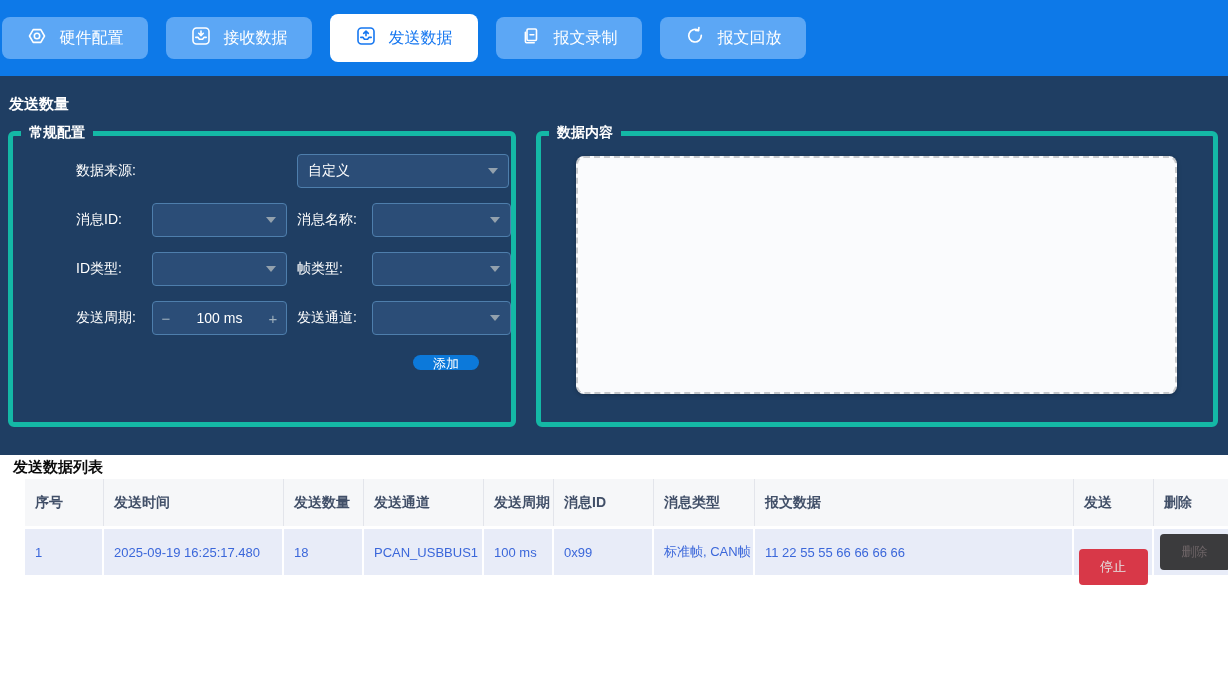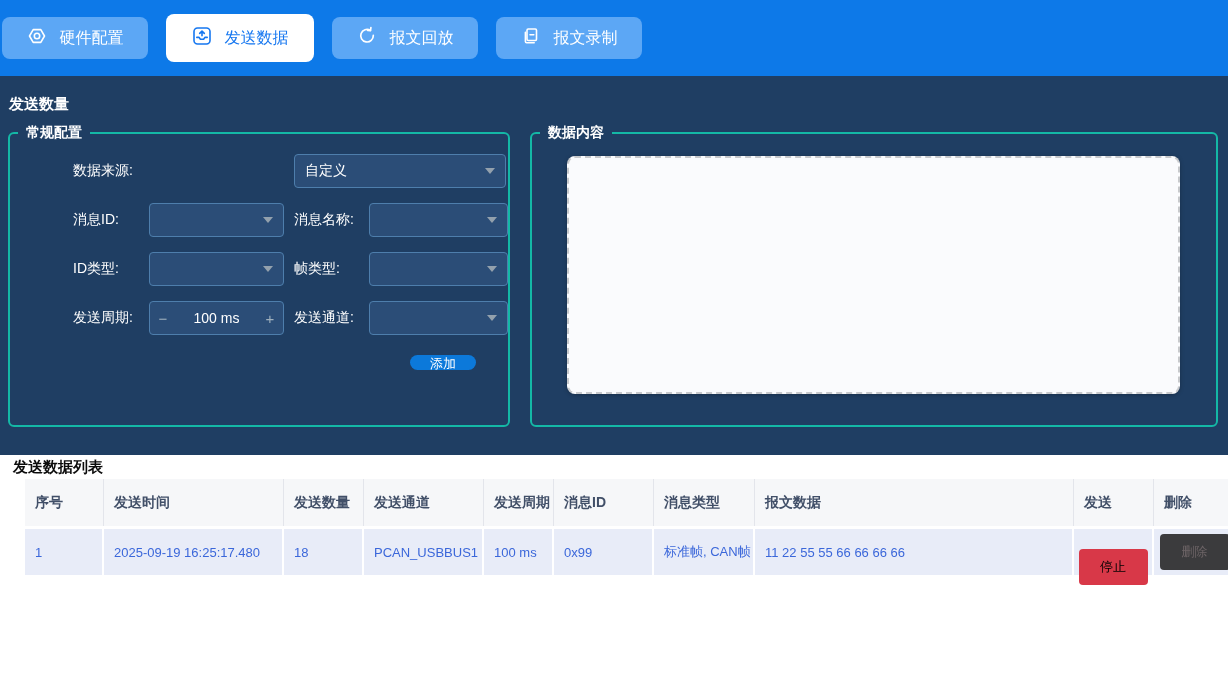--- a/index.html
+++ b/index.html
@@ -54,21 +54,21 @@
     font-weight: bold;
     margin-left: 1px;
   }
   .panels {
     display: flex;
     gap: 20px;
     margin-top: 10px;
     height: 303px;
   }
   fieldset.panel {
-    border: 2px solid #14b8a6;
+    border: 5px solid #14b8a6;
     border-radius: 6px;
     padding: 0;
   }
   fieldset.panel legend {
     color: #ffffff;
     font-size: 14px;
     font-weight: bold;
     padding: 0 8px;
     margin-left: 8px;
   }
@@ -177,21 +177,21 @@
   .c4 { width: 70px; }
   .c5 { width: 100px; }
   .c6 { width: 101px; }
   .c7 { width: 319px; }
   .c8 { width: 80px; }
   .c9 { width: 81px; }
   .td.c8, .td.c9 { justify-content: center; padding-left: 0; }
   .btn-stop {
     width: 69px; height: 36px;
     background: #d83848;
-    color: #000000;
+    color: #e5e5e5;
     border: none; border-radius: 4px;
     font-size: 13px;
     font-family: "Liberation Sans", sans-serif;
     cursor: pointer;
     margin-top: 30px;
   }
   .btn-del {
     width: 70px; height: 36px;
     background: #3b3b3d;
     color: #6d6466;
@@ -208,51 +208,61 @@
   <button class="tab">
     <span>
       <svg width="20" height="20" viewBox="0 0 20 20" fill="none" stroke="currentColor" stroke-width="1.6" stroke-linejoin="round">
         <polygon points="2.5,10 6.2,3.6 13.8,3.6 17.5,10 13.8,16.4 6.2,16.4"></polygon>
         <circle cx="10" cy="10" r="2.7"></circle>
       </svg>
     </span>
     <span>硬件配置</span>
   </button>
 
+  <button class="tab">
+    <span>
+      <svg width="20" height="20" viewBox="0 0 20 20" fill="none" stroke="currentColor" stroke-width="1.6" stroke-linecap="round" stroke-linejoin="round">
+        <rect x="2" y="2" width="16" height="16" rx="3.5"></rect>
+        <path d="M10 5 v4.4 M7.7 7.3 L10 9.6 L12.3 7.3"></path>
+        <path d="M4.8 11.4 h2.3 l1.3 1.9 h3.2 l1.3 -1.9 h2.3"></path>
+      </svg>
+    </span>
+    <span>接收数据</span>
+  </button>
 
   <button class="tab active">
     <span>
       <svg width="20" height="20" viewBox="0 0 20 20" fill="none" stroke="currentColor" stroke-width="1.6" stroke-linecap="round" stroke-linejoin="round">
         <rect x="2" y="2" width="16" height="16" rx="3.5"></rect>
         <path d="M10 9.8 V5.2 M7.7 7.4 L10 5.1 L12.3 7.4"></path>
         <path d="M4.8 11.4 h2.3 l1.3 1.9 h3.2 l1.3 -1.9 h2.3"></path>
       </svg>
     </span>
     <span>发送数据</span>
   </button>
 
   <button class="tab">
     <span>
-      <svg width="20" height="20" viewBox="0 0 20 20" fill="none" stroke="currentColor" stroke-width="1.7" stroke-linecap="round" stroke-linejoin="round">
-        <path d="M13.4 4.4 A6.3 6.3 0 1 0 16.3 9.4"></path>
-        <path d="M13.9 1.7 L13.5 4.6 L10.7 4.3"></path>
-      </svg>
-    </span>
-    <span>报文回放</span>
-  </button>
-
-  <button class="tab">
-    <span>
       <svg width="20" height="20" viewBox="0 0 20 20" fill="none" stroke="currentColor" stroke-width="1.6" stroke-linecap="round" stroke-linejoin="round">
         <rect x="6" y="3" width="9.5" height="11.5" rx="1.2"></rect>
         <path d="M4.4 6.2 v9.3 a1.2 1.2 0 0 0 1.2 1.2 h7.6"></path>
         <path d="M9 8.8 h3.8"></path>
       </svg>
     </span>
     <span>报文录制</span>
+  </button>
+
+  <button class="tab">
+    <span>
+      <svg width="20" height="20" viewBox="0 0 20 20" fill="none" stroke="currentColor" stroke-width="1.7" stroke-linecap="round" stroke-linejoin="round">
+        <path d="M13.4 4.4 A6.3 6.3 0 1 0 16.3 9.4"></path>
+        <path d="M13.9 1.7 L13.5 4.6 L10.7 4.3"></path>
+      </svg>
+    </span>
+    <span>报文回放</span>
   </button>
 </div>
 
 <div class="main">
   <div class="page-title">发送数量</div>
 
   <div class="panels">
 
     <fieldset class="panel panel-config">
       <legend>常规配置</legend>

